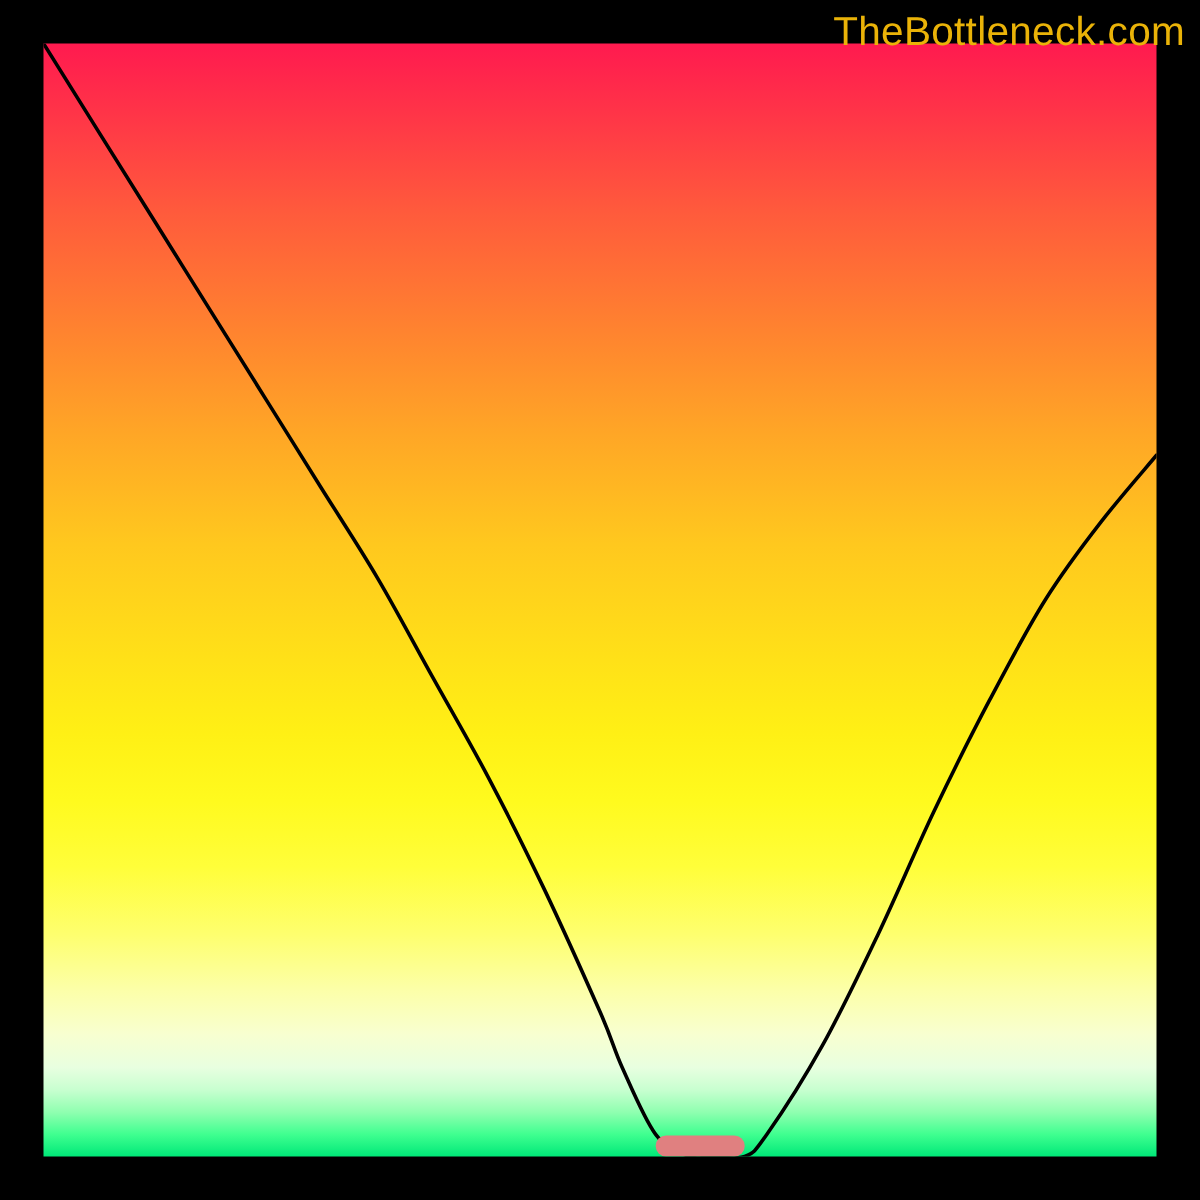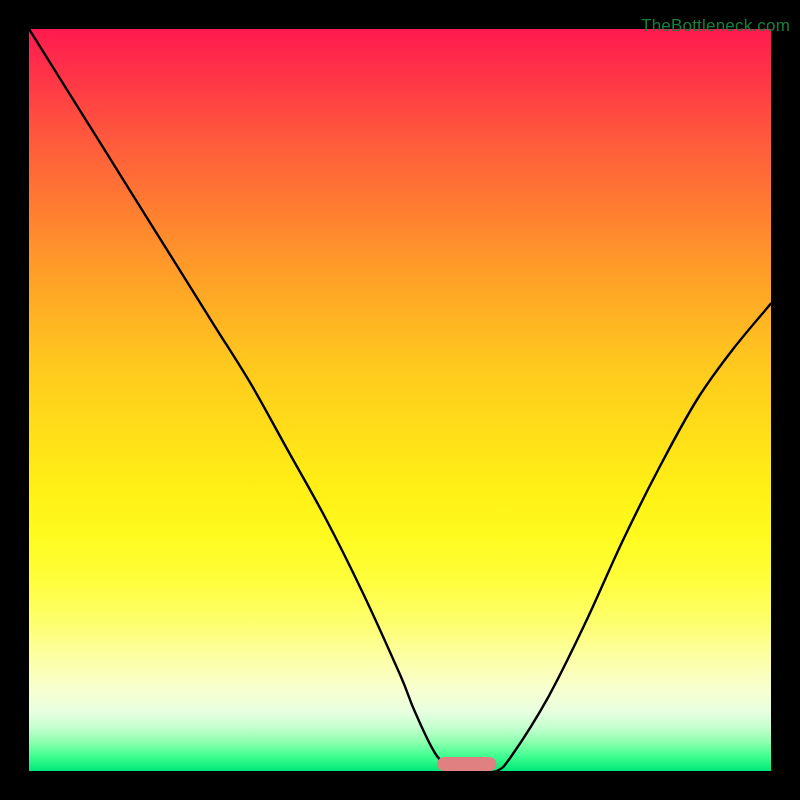--- a/index.html
+++ b/index.html
@@ -39,26 +39,26 @@
       #F8FFD0 89%,
       #E8FFE0 92%,
       #C8FFD0 94%,
       #90FFB0 96%,
       #40FF90 98%,
       #00E878 100%
     );
   }
   .watermark {
     position: absolute;
-    top: 16px;
+    top: 6px;
     right: 10px;
     font-family: Arial, Helvetica, sans-serif;
-    font-size: 17px;
+    font-size: 27px;
     font-weight: 500;
-    color: #15803d;
+    color: #eab308;
     letter-spacing: 0.2px;
   }
   svg.overlay {
     position: absolute;
     left: 0;
     top: 0;
   }
 </style>
 </head>
 <body>

